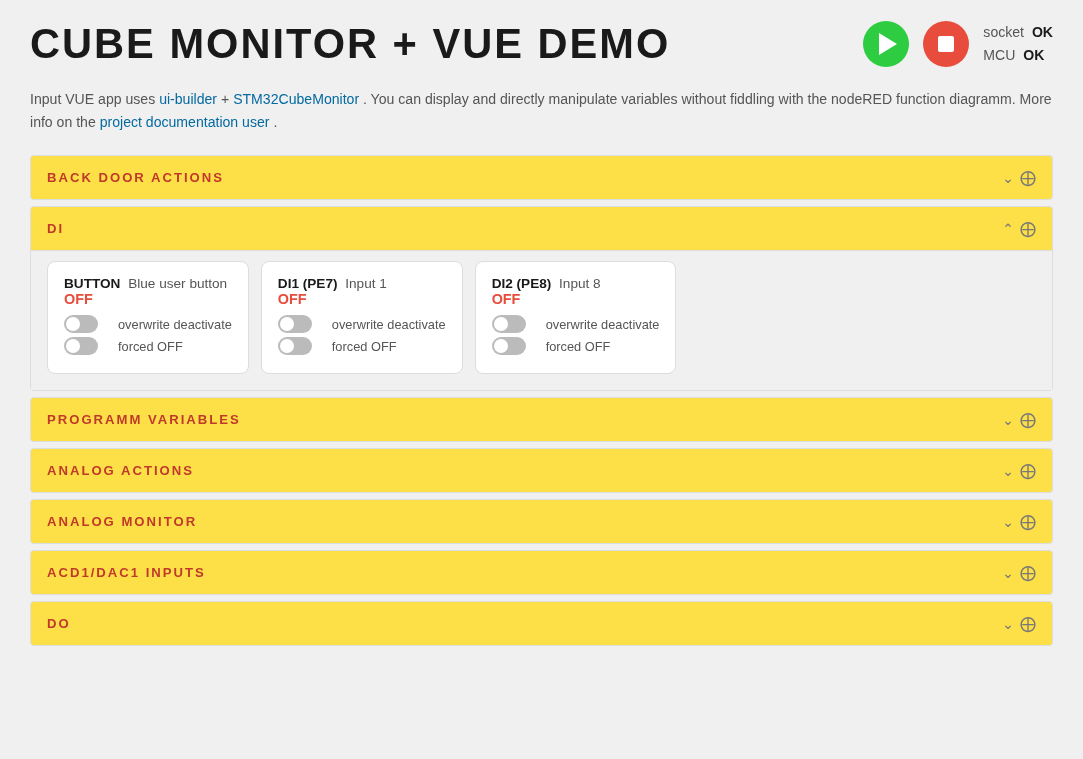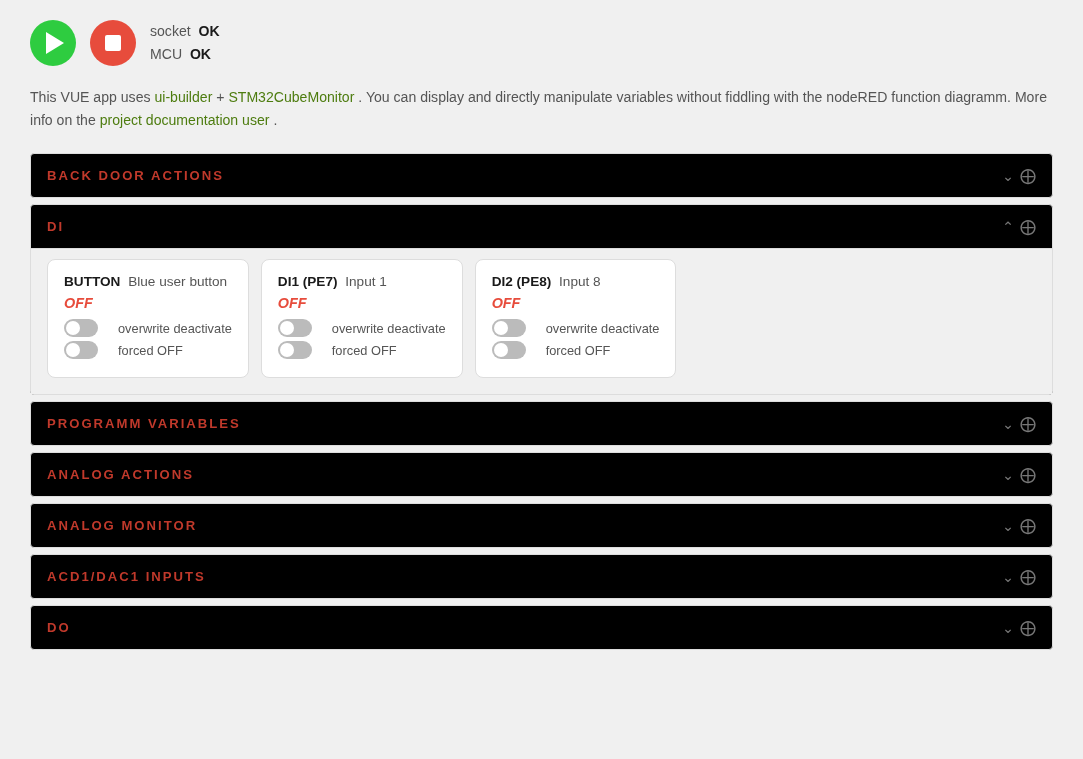--- a/index.html
+++ b/index.html
@@ -77,27 +77,27 @@
     }
 
     
     .intro {
       font-size: 0.88rem;
       color: #555;
       margin-bottom: 22px;
       line-height: 1.6;
     }
     .intro a {
-      color: #4d7c0f;
+      color: #0369a1;
       text-decoration: none;
     }
 
     
     .section-panel {
-      background: #000000;
+      background: #fde047;
       border: 1px solid #ddd;
       border-radius: 4px;
       margin-bottom: 6px;
     }
     .section-header {
       display: flex;
       align-items: center;
       justify-content: space-between;
       padding: 12px 16px;
       cursor: pointer;
@@ -132,38 +132,37 @@
     }
     .di-card {
       background: white;
       border: 1px solid #ddd;
       border-radius: 8px;
       padding: 14px 16px;
       min-width: 200px;
     }
     .di-card-title {
       font-size: 0.85rem;
-      margin-bottom: 6px;
+      margin-bottom: 0;
       color: #1a1a1a;
     }
     .di-card-title .label {
       font-weight: 800;
       color: #1a1a1a;
     }
     .di-card-title .sublabel {
       color: #555;
       font-weight: normal;
       margin-left: 4px;
     }
     .status-off {
       font-weight: 700;
       color: #e74c3c;
       font-size: 0.9rem;
       margin-bottom: 8px;
-      font-style: italic;
     }
 
     
     .toggle-row {
       display: flex;
       align-items: center;
       gap: 20px;
       margin-bottom: 4px;
     }
     .toggle-switch {
@@ -207,38 +206,39 @@
     }
     .move-icon {
       color: #777;
       font-size: 1rem;
     }
   </style>
 </head>
 <body>
 
 <div class="header">
+  <h1 class="header-title">CUBE MONITOR + VUE DEMO</h1>
   <div class="header-status">
     <button class="play-btn" title="Play"></button>
     <button class="stop-btn" title="Stop"></button>
     <div class="status-text">
       <div>
         <span>socket</span>
         &nbsp;<span class="ok">OK</span>
       </div>
       <div>
         <span>MCU</span>
         &nbsp;<span class="ok">OK</span>
       </div>
     </div>
   </div>
 </div>
 
 <p class="intro">
-  <span>This VUE app uses </span>
+  <span>Input VUE app uses </span>
   <a href="#">ui-builder</a>
   <span> + </span>
   <a href="#">STM32CubeMonitor</a>
   <span>. You can display and directly manipulate variables without fiddling with the nodeRED function diagramm. More info on the </span>
   <a href="#">project documentation user</a>
   <span>.</span>
 </p>
 
 <div class="section-panel">
   <div class="section-header">

